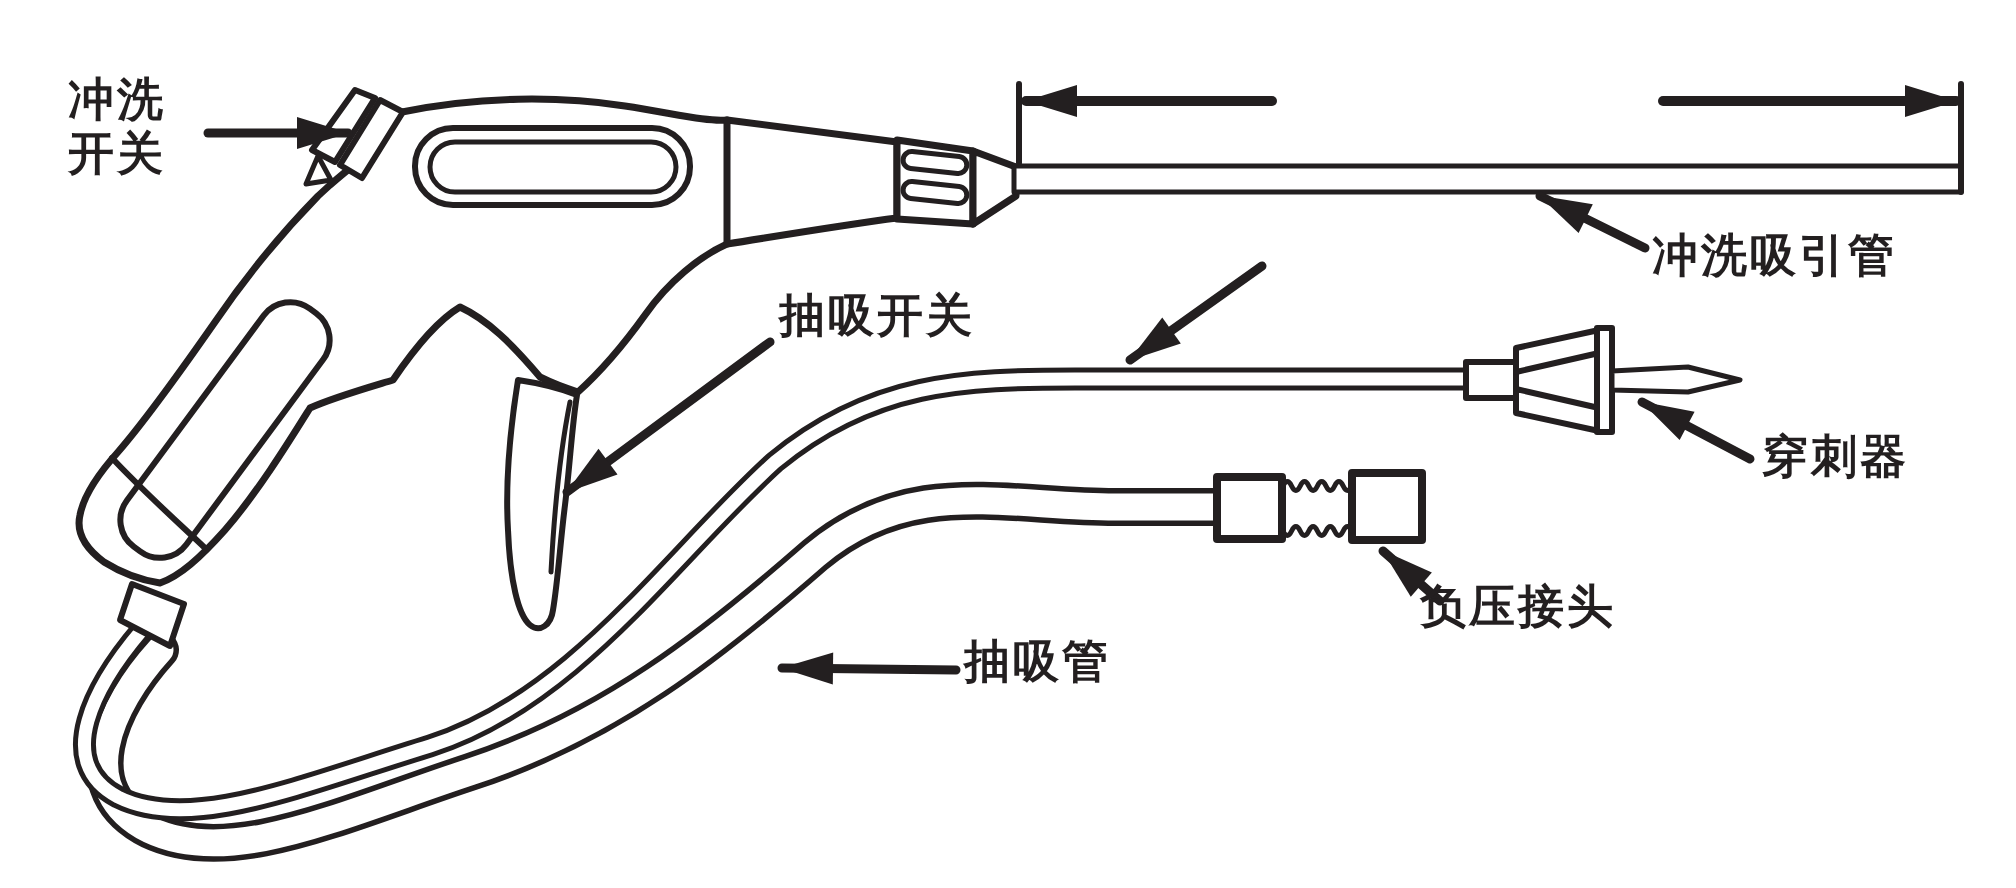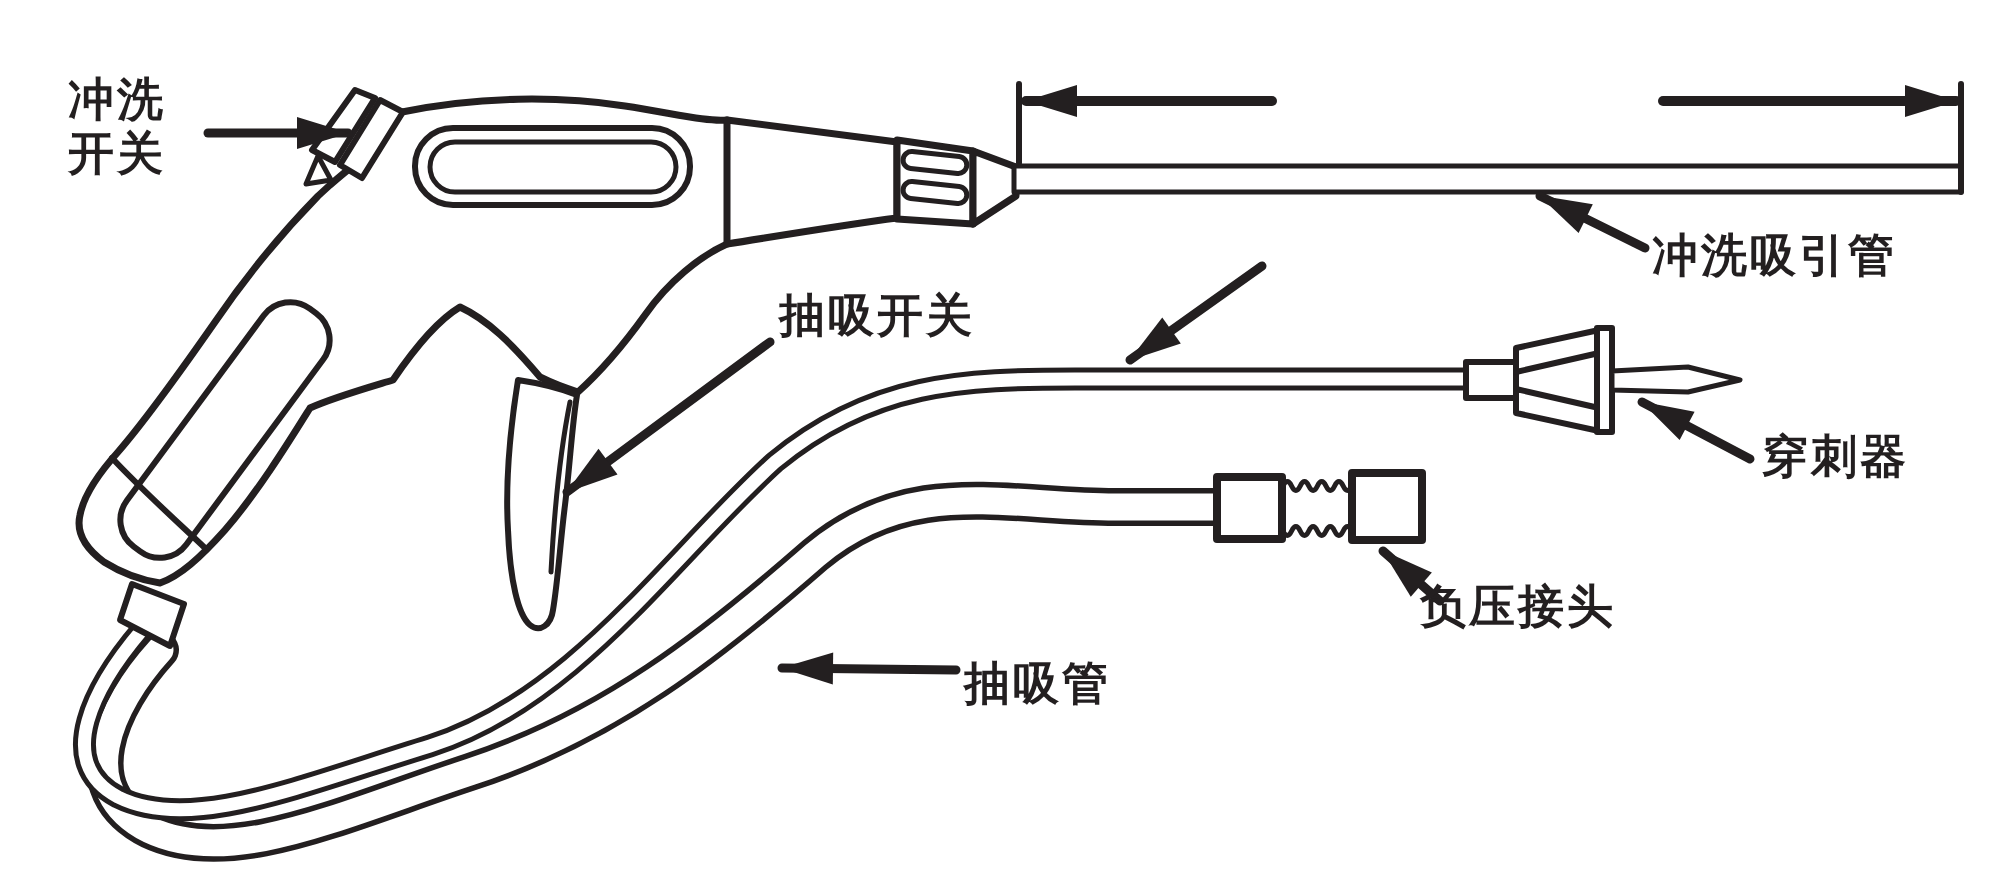--- a/index.html
+++ b/index.html
@@ -166,15 +166,15 @@
 
   <div class="lbl" style="left:1652px;top:228px;">冲洗吸引管</div>
 
   <div class="lbl" style="left:779px;top:288px;">抽吸开关</div>
 
 
   <div class="lbl" style="left:1762px;top:430px;font-family:Liberation Serif, serif;">穿刺器</div>
 
   <div class="lbl" style="left:1391px;top:579px;margin-left:29px;">负压接头</div>
 
-  <div class="lbl" style="left:964px;top:656px;">抽吸管</div>
+  <div class="lbl" style="left:964px;top:634px;">抽吸管</div>
 
 </div>
 
 </body></html>

